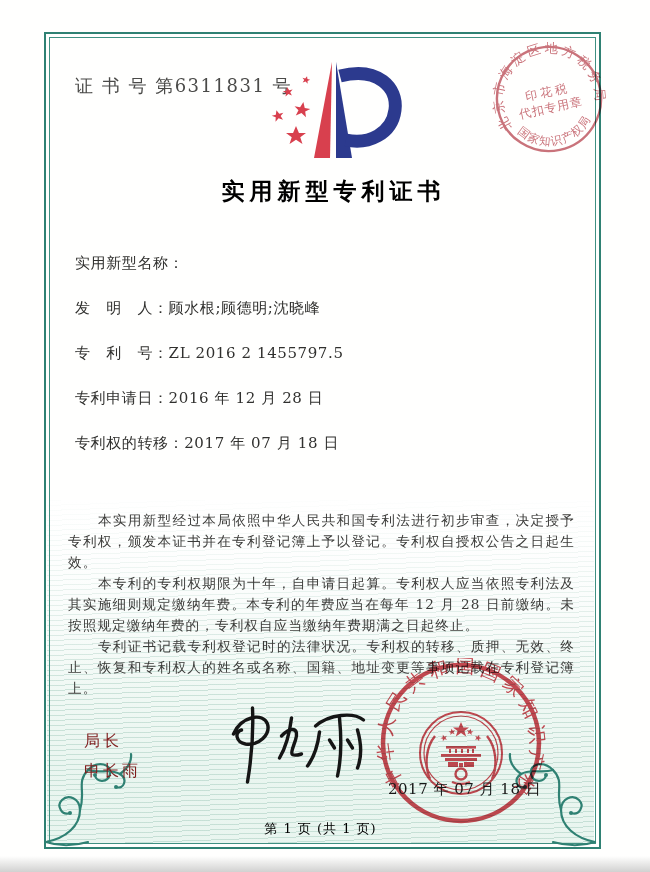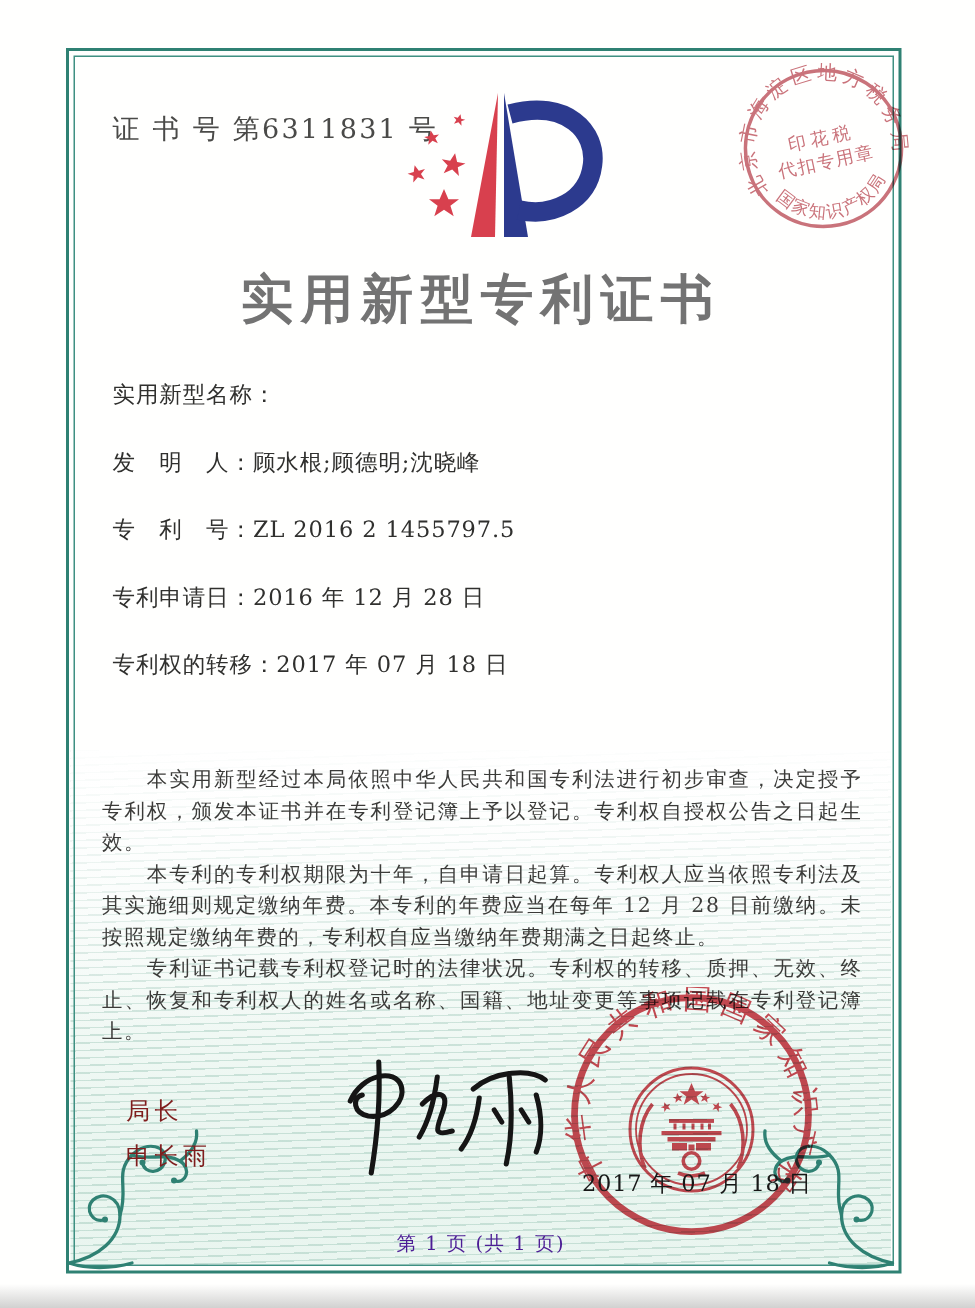--- a/index.html
+++ b/index.html
@@ -25,40 +25,40 @@
   
   .corner{position:absolute;z-index:2;width:96px;height:96px;}
   .corner.bl{left:40px;top:752px;}
   .corner.br{left:505px;top:752px;transform:scaleX(-1);}
   
   .cert-no{position:absolute;left:75px;top:74px;font-size:18px;letter-spacing:1.5px;
     color:#4a4a48;z-index:2;}
   .logo{position:absolute;left:258px;top:52px;width:160px;height:112px;z-index:2;}
   .tax-seal{position:absolute;left:490px;top:40px;width:118px;height:118px;z-index:3;
     transform:rotate(-12deg);opacity:.85;mix-blend-mode:multiply;}
-  .title{position:absolute;left:44px;width:553px;top:176px;text-align:center;
-    font-size:35px;font-weight:600;letter-spacing:5px;color:#737373;z-index:2;}
+  .title{position:absolute;left:57px;width:553px;top:176px;text-align:center;
+    font-size:23px;font-weight:600;letter-spacing:5px;color:#000000;z-index:2;}
   .fields{position:absolute;left:75px;top:253px;width:490px;z-index:2;}
   .field{display:flex;margin-bottom:24px;font-size:15px;line-height:21px;
     color:#30302e;letter-spacing:.6px;align-items:flex-end;}
   .field-label{white-space:pre;}
   .paragraphs{position:absolute;left:68px;top:510px;width:507px;z-index:2;
     font-size:13.6px;line-height:21px;color:#3b3b39;text-align:justify;
     letter-spacing:1.1px;}
   .paragraphs p{margin:0;text-indent:2.2em;}
   .signer{position:absolute;left:84px;top:726px;z-index:2;font-size:16px;
     line-height:30px;letter-spacing:3px;color:#7f1d1d;
     font-family:"DejaVu Sans","Liberation Sans",sans-serif;}
   .signature{position:absolute;left:205px;top:696px;width:175px;height:100px;z-index:2;}
   .issue-seal{position:absolute;left:376px;top:658px;width:170px;height:170px;z-index:3;
     mix-blend-mode:multiply;opacity:.92;}
   .seal-date{position:absolute;left:388px;top:780px;z-index:4;font-size:15px;
     letter-spacing:.5px;color:#171717;white-space:nowrap;}
   .footer{position:absolute;left:44px;width:553px;top:820px;text-align:center;
-    font-size:13px;color:#4c1d95;z-index:2;letter-spacing:1px;}
+    font-size:13px;color:#000000;z-index:2;letter-spacing:1px;}
 </style>
 </head>
 <body>
 
 <div class="photo">
 
   <div class="guilloche"></div>
   <div class="frame">
     <div class="frame-inner"></div>
   </div>

